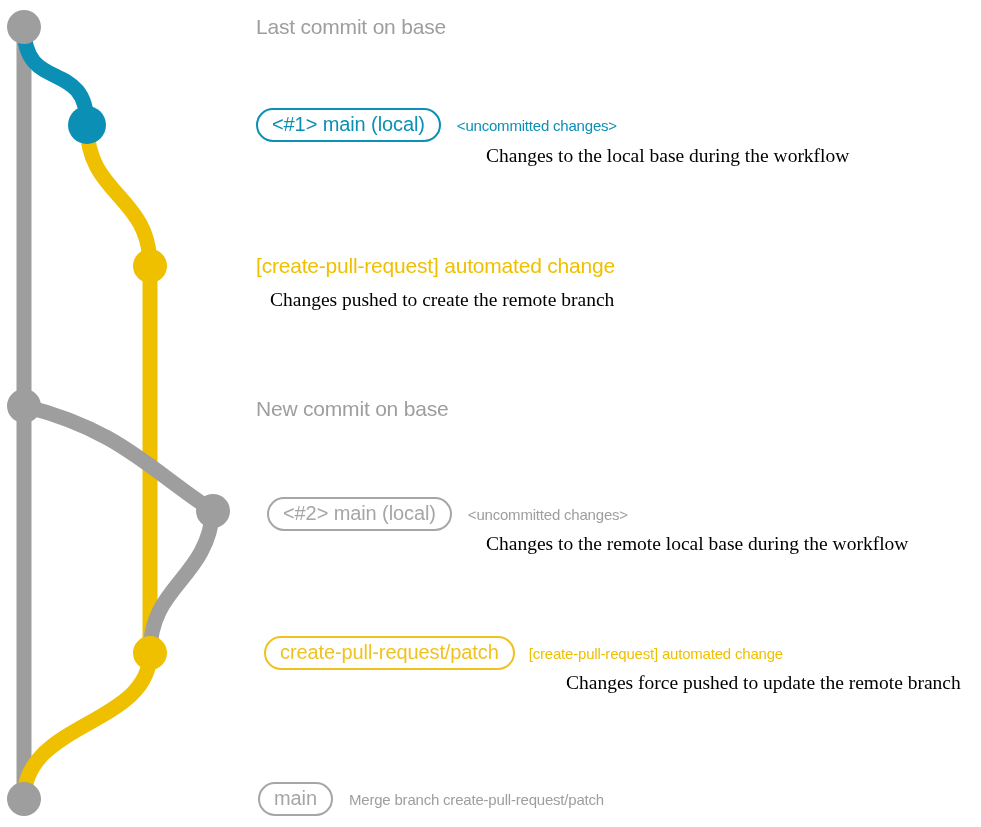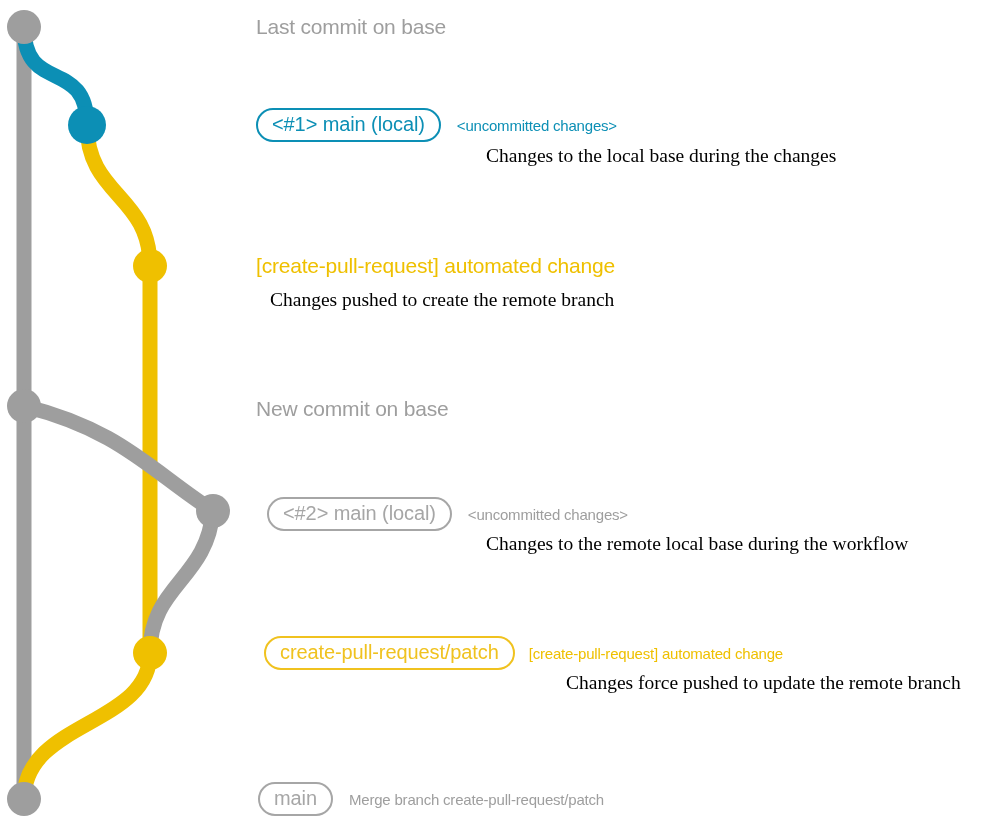--- a/index.html
+++ b/index.html
@@ -125,21 +125,21 @@
 <div id="label-layer">
 
   <div class="headline-standalone c-gray" style="left:256px; top:16px;">Last commit on base</div>
 
   <div class="row-main" style="left:256px; top:107px;">
     <span class="pill c-blue">
       <span class="pill-inner">&lt;#1&gt; main (local)</span>
     </span>
     <span class="headline c-blue" style="margin-left:16px;">&lt;uncommitted changes&gt;</span>
   </div>
-  <div class="subtext" style="left:486px; top:146px;">Changes to the local base during the changes</div>
+  <div class="subtext" style="left:486px; top:146px;">Changes to the local base during the workflow</div>
 
   <div class="headline-standalone c-yellow" style="left:256px; top:255px;">[create-pull-request] automated change</div>
   <div class="subtext" style="left:270px; top:290px;">Changes pushed to create the remote branch</div>
 
   <div class="headline-standalone c-gray" style="left:256px; top:398px;">New commit on base</div>
 
   <div class="row-main" style="left:267px; top:496px;">
     <span class="pill c-pillgray">
       <span class="pill-inner">&lt;#2&gt; main (local)</span>
     </span>

